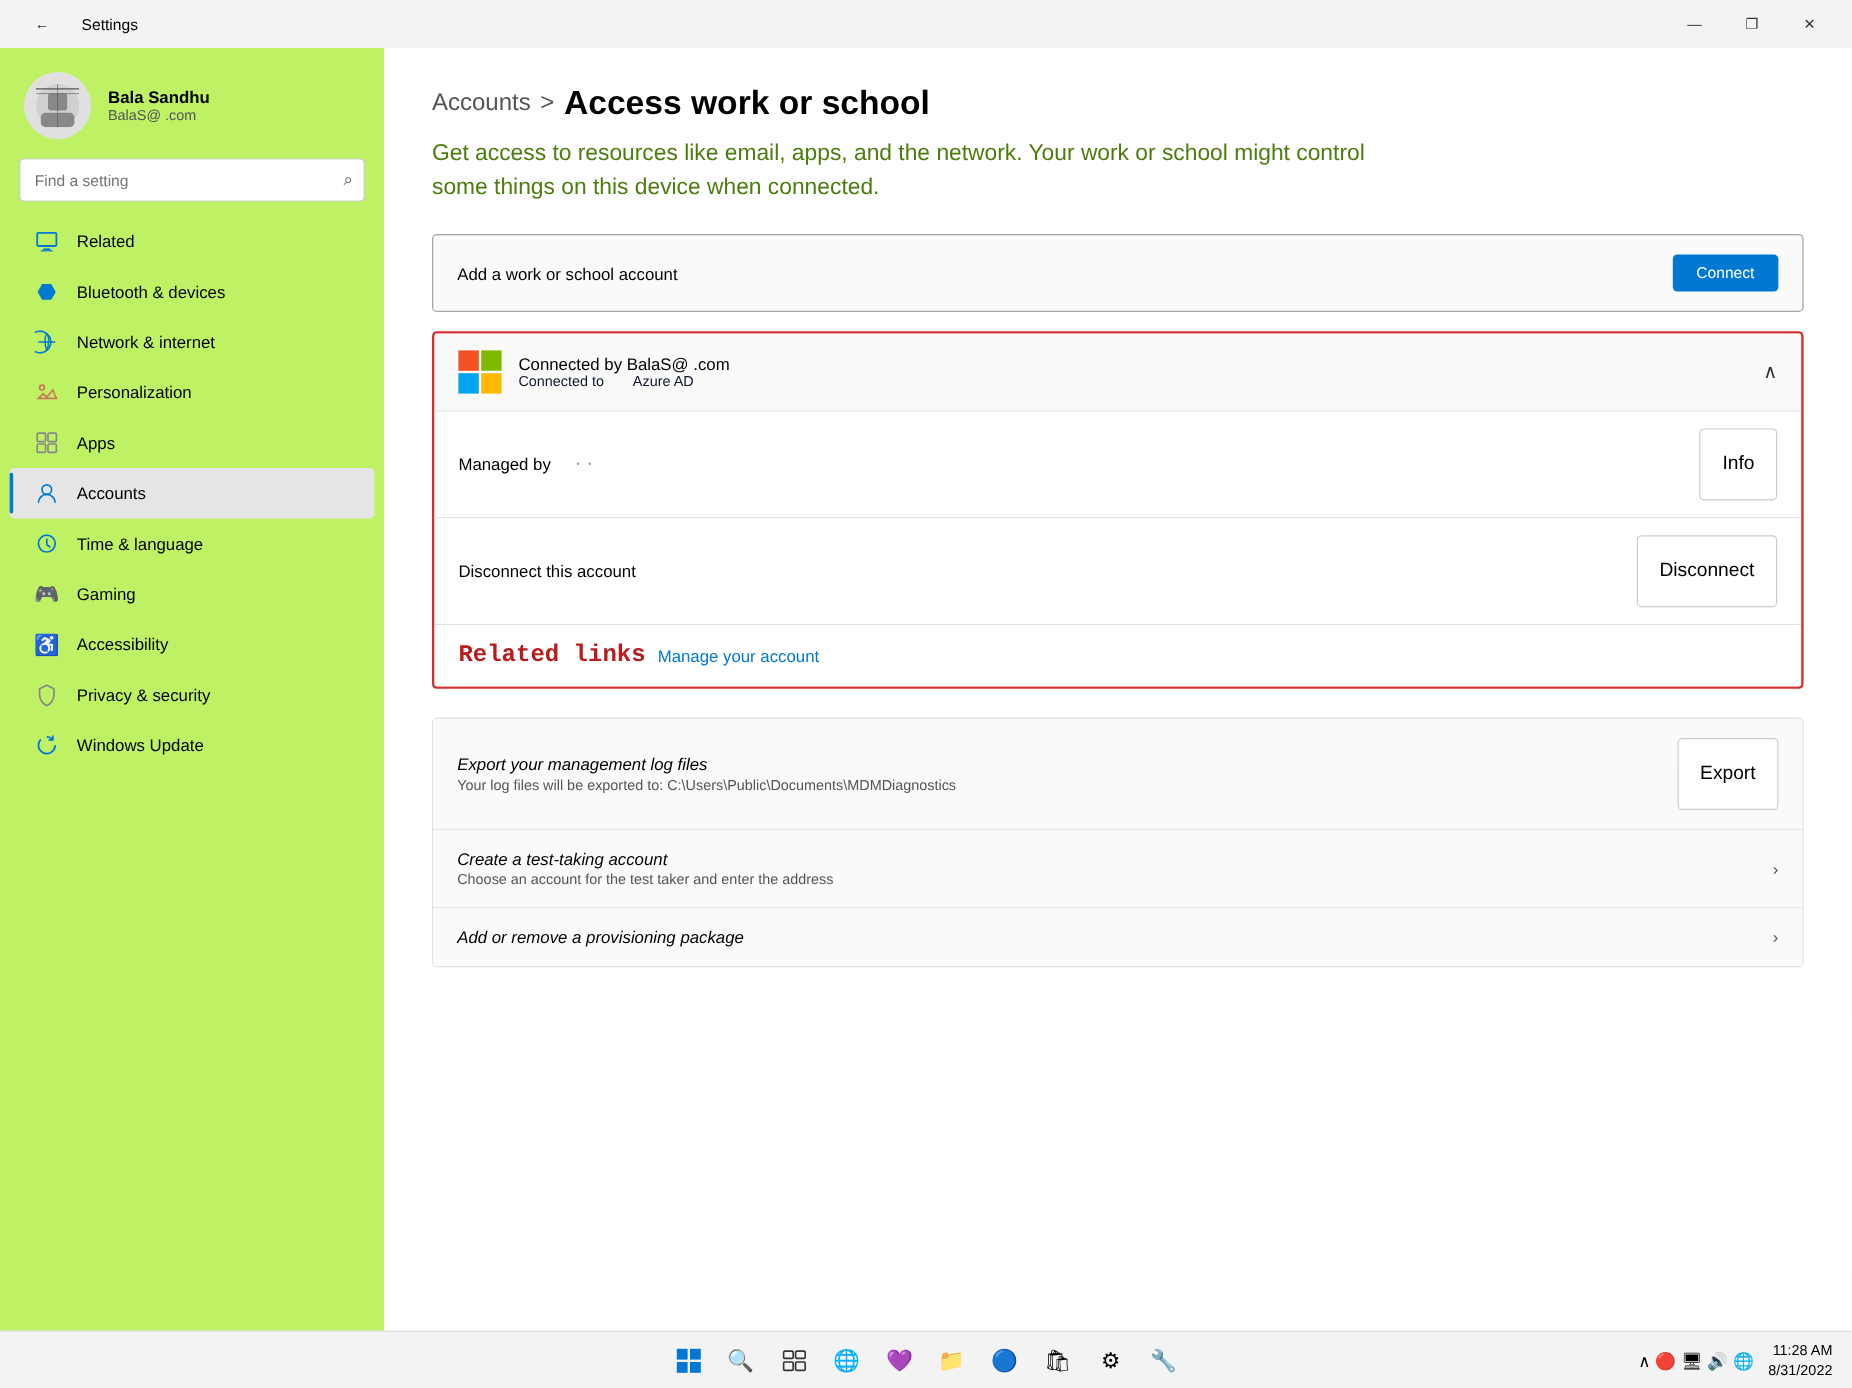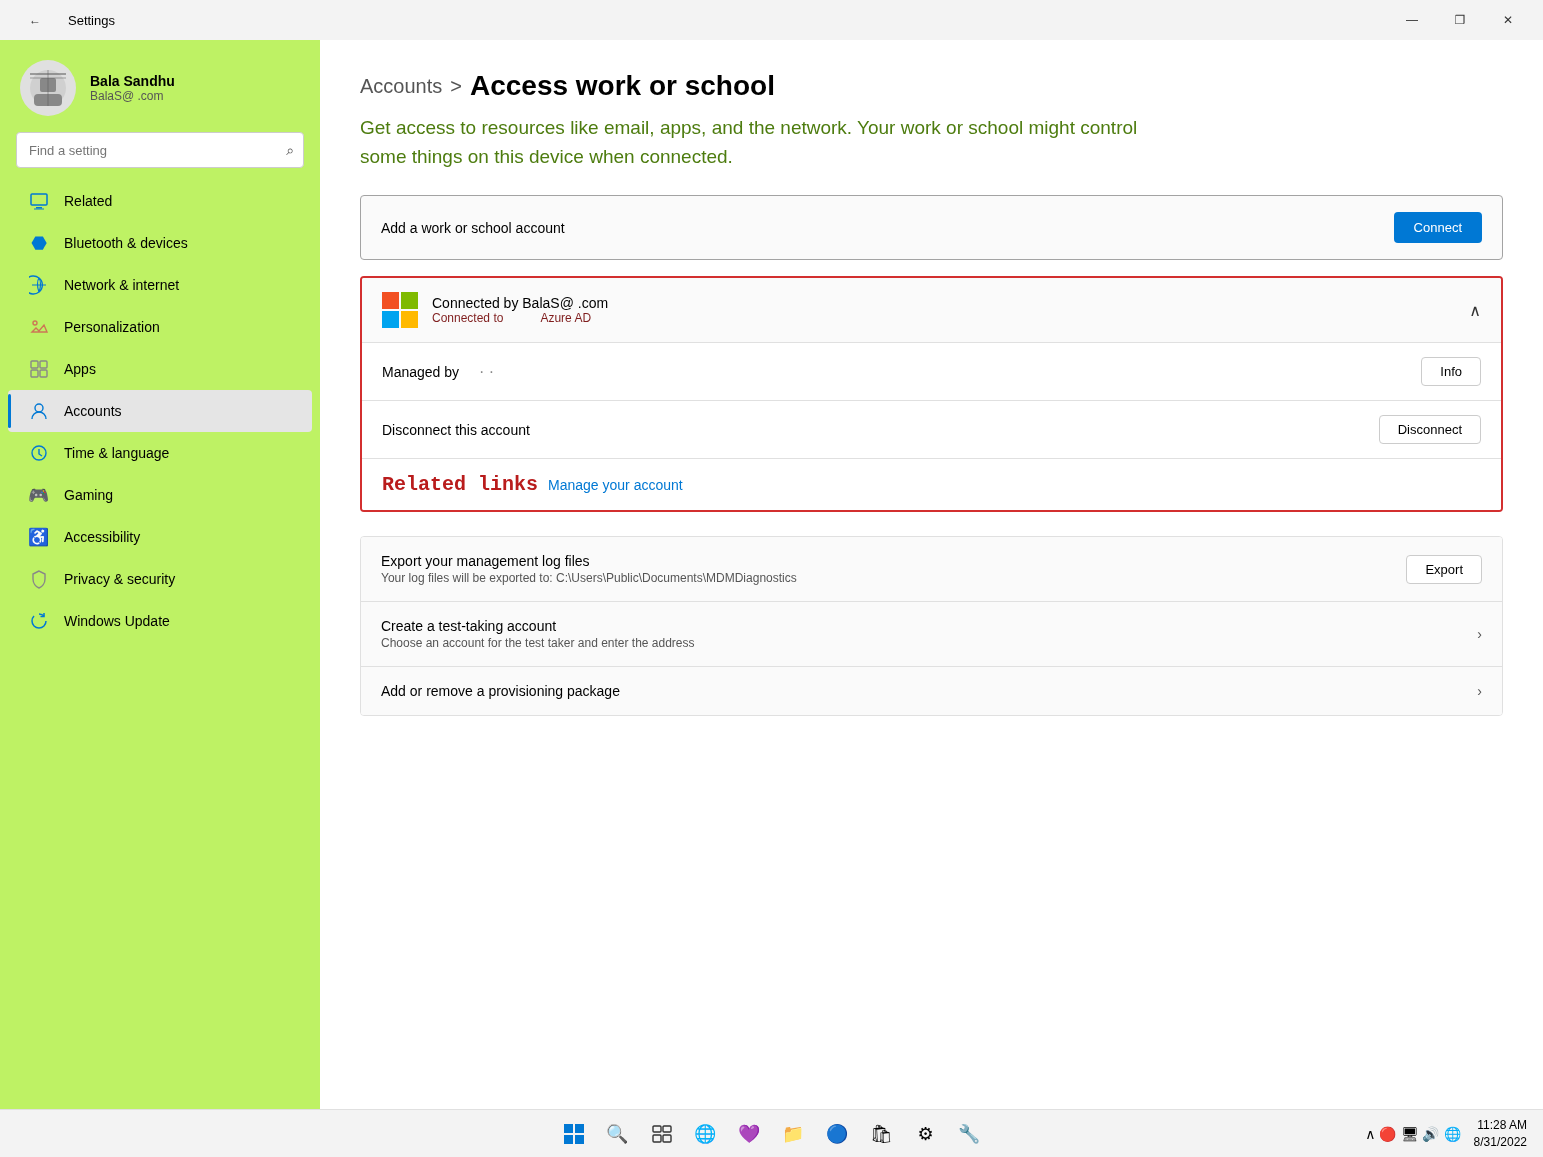--- a/index.html
+++ b/index.html
@@ -252,23 +252,23 @@
       gap: 2px;
     }
     .ms-logo-quad { width: 17px; height: 17px; }
     .connected-info {}
     .connected-title {
       font-size: 14px;
       color: #000;
     }
     .connected-subtitle {
       font-size: 12px;
-      color: #7f1d1d;
-      display: flex;
-      gap: 37px;
+      color: #0f172a;
+      display: flex;
+      gap: 24px;
     }
     .chevron-btn {
       background: transparent;
       border: none;
       cursor: pointer;
       font-size: 16px;
       color: #333;
     }
 
     .card-row {
@@ -281,22 +281,22 @@
     }
     .card-row:last-child { border-bottom: none; }
     .card-row-label {
       font-size: 14px;
       color: #000;
     }
     .btn-outline {
       background: #fff;
       border: 1px solid #ccc;
       border-radius: 4px;
-      padding: 6px 18px;
-      font-size: 13px;
+      padding: 20px 18px;
+      font-size: 16px;
       cursor: pointer;
       color: #000;
     }
 
     .related-links-row {
       display: flex;
       align-items: center;
       gap: 10px;
       padding: 14px 20px;
       background: #fff;
@@ -334,20 +334,21 @@
       padding: 16px 20px;
       background: #fafafa;
       border-bottom: 1px solid #e0e0e0;
       cursor: pointer;
     }
     .settings-row:last-child { border-bottom: none; }
     .settings-row-text {}
     .settings-row-title {
       font-size: 14px;
       color: #000;
+      font-style: italic;
     }
     .settings-row-subtitle {
       font-size: 12px;
       color: #555;
       margin-top: 2px;
     }
     .settings-row-right {
       display: flex;
       align-items: center;
       gap: 12px;

